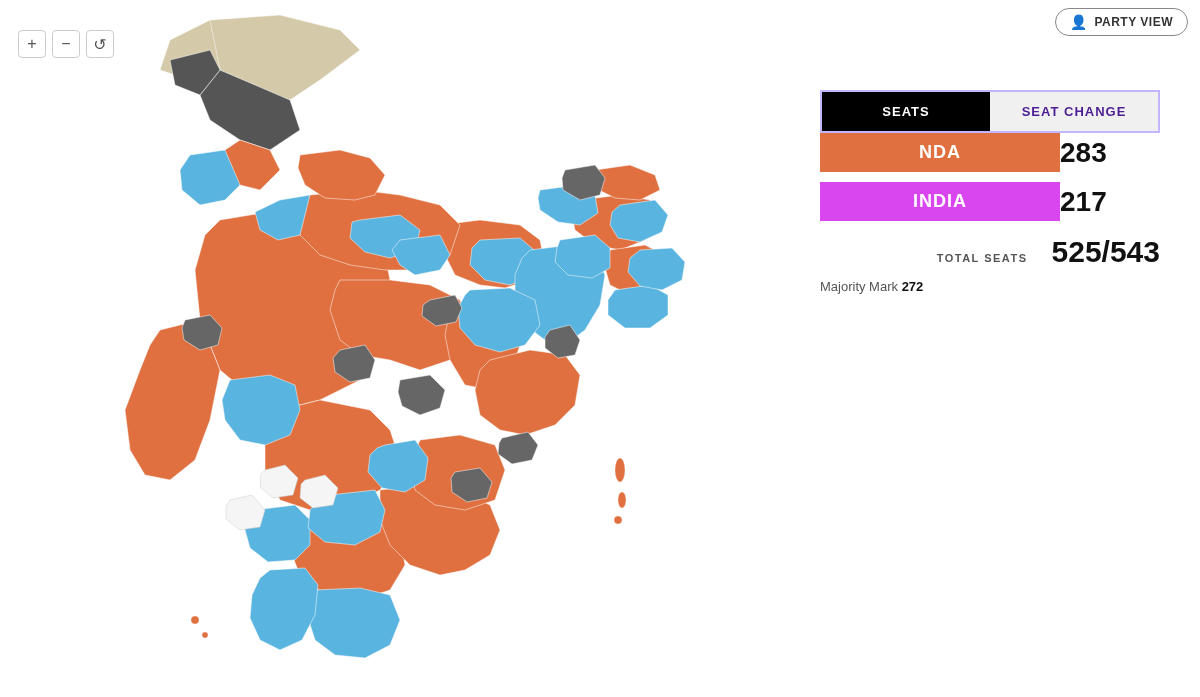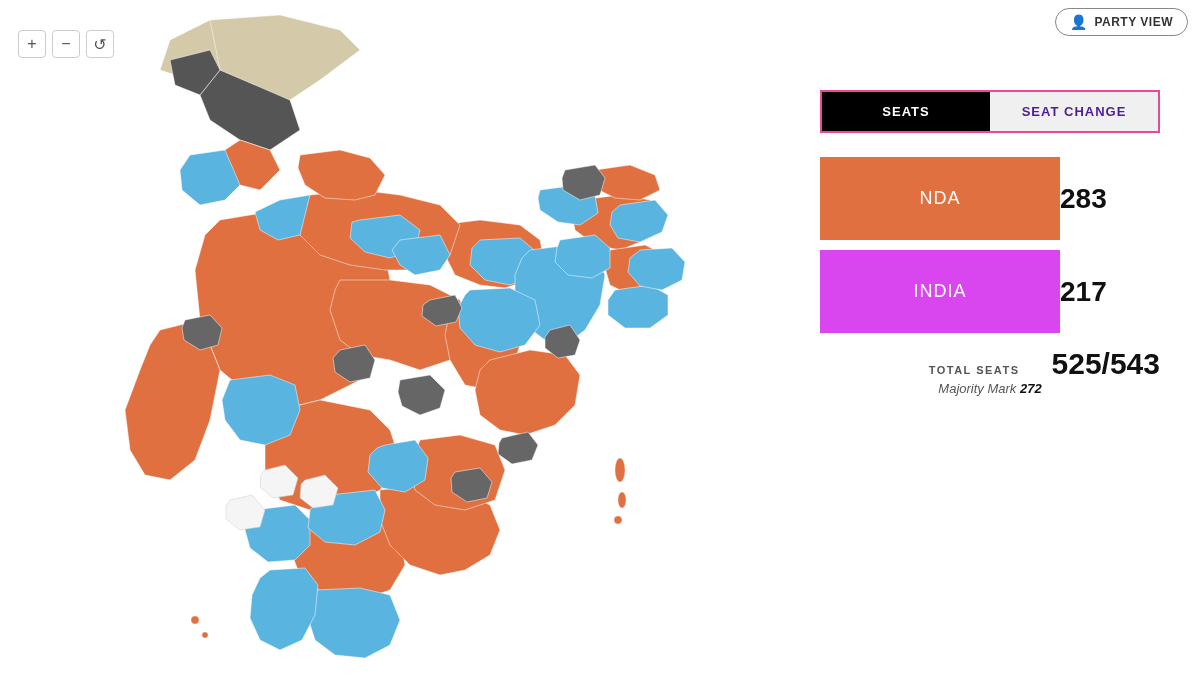--- a/index.html
+++ b/index.html
@@ -71,23 +71,22 @@
     .panel {
       position: absolute;
       top: 90px;
       right: 40px;
       width: 340px;
     }
 
     
     .tab-toggle {
       display: flex;
-      border: 2px solid #ec4899;
+      border: 2px solid #c4b5fd;
       overflow: hidden;
-      margin-bottom: 24px;
     }
     .tab-btn {
       flex: 1;
       padding: 12px 0;
       text-align: center;
       font-size: 13px;
       font-weight: bold;
       letter-spacing: 1px;
       cursor: pointer;
       border: none;
@@ -103,65 +102,64 @@
     }
 
     
     .party-row {
       display: flex;
       align-items: center;
       margin-bottom: 10px;
     }
     .party-label {
       flex: 1;
-      padding: 31px 0;
+      padding: 9px 0;
       text-align: center;
       color: #fff;
       font-size: 18px;
-      font-weight: 400;
+      font-weight: 700;
       letter-spacing: 1px;
     }
     .party-label.nda { background: #e07040; }
     .party-label.india { background: #d946ef; }
     .party-label.oth { background: #666; }
 
     .party-seats {
       width: 100px;
       font-size: 28px;
       font-weight: bold;
       color: #111;
     }
 
     
     .total-row {
       display: flex;
       align-items: baseline;
       justify-content: flex-end;
       margin-top: 14px;
-      gap: 32px;
+      gap: 24px;
     }
     .total-label {
       font-size: 11px;
       font-weight: bold;
       letter-spacing: 1.5px;
       color: #555;
       text-transform: uppercase;
     }
     .total-value {
       font-size: 30px;
       font-weight: bold;
       color: #111;
     }
 
     .majority-row {
-      text-align: center;
-      margin-top: 0;
+      text-align: left;
+      margin-top: 10px;
       font-size: 13px;
       color: #555;
-      font-style: italic;
     }
     .majority-num {
       font-weight: bold;
       color: #111;
     }
 
     
     .india-map-svg {
       position: absolute;
       top: 0;

